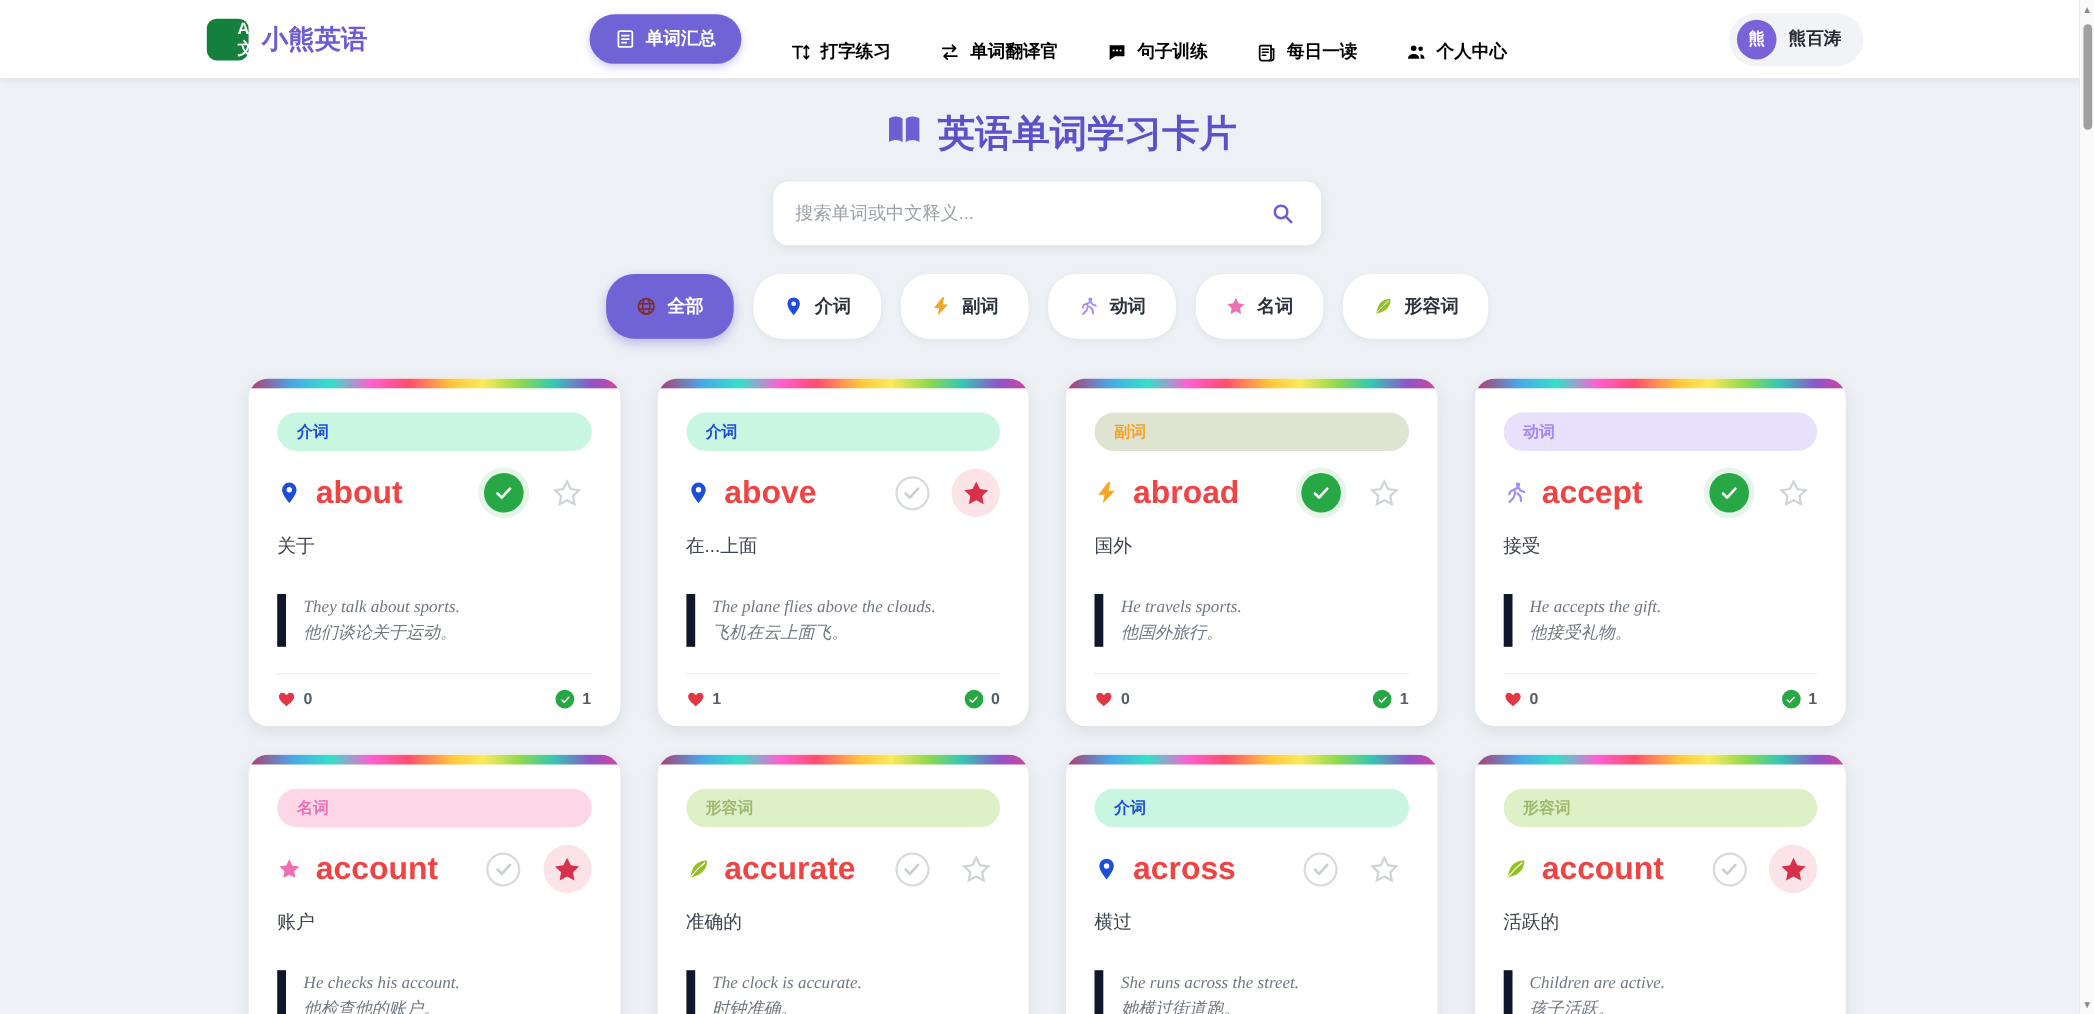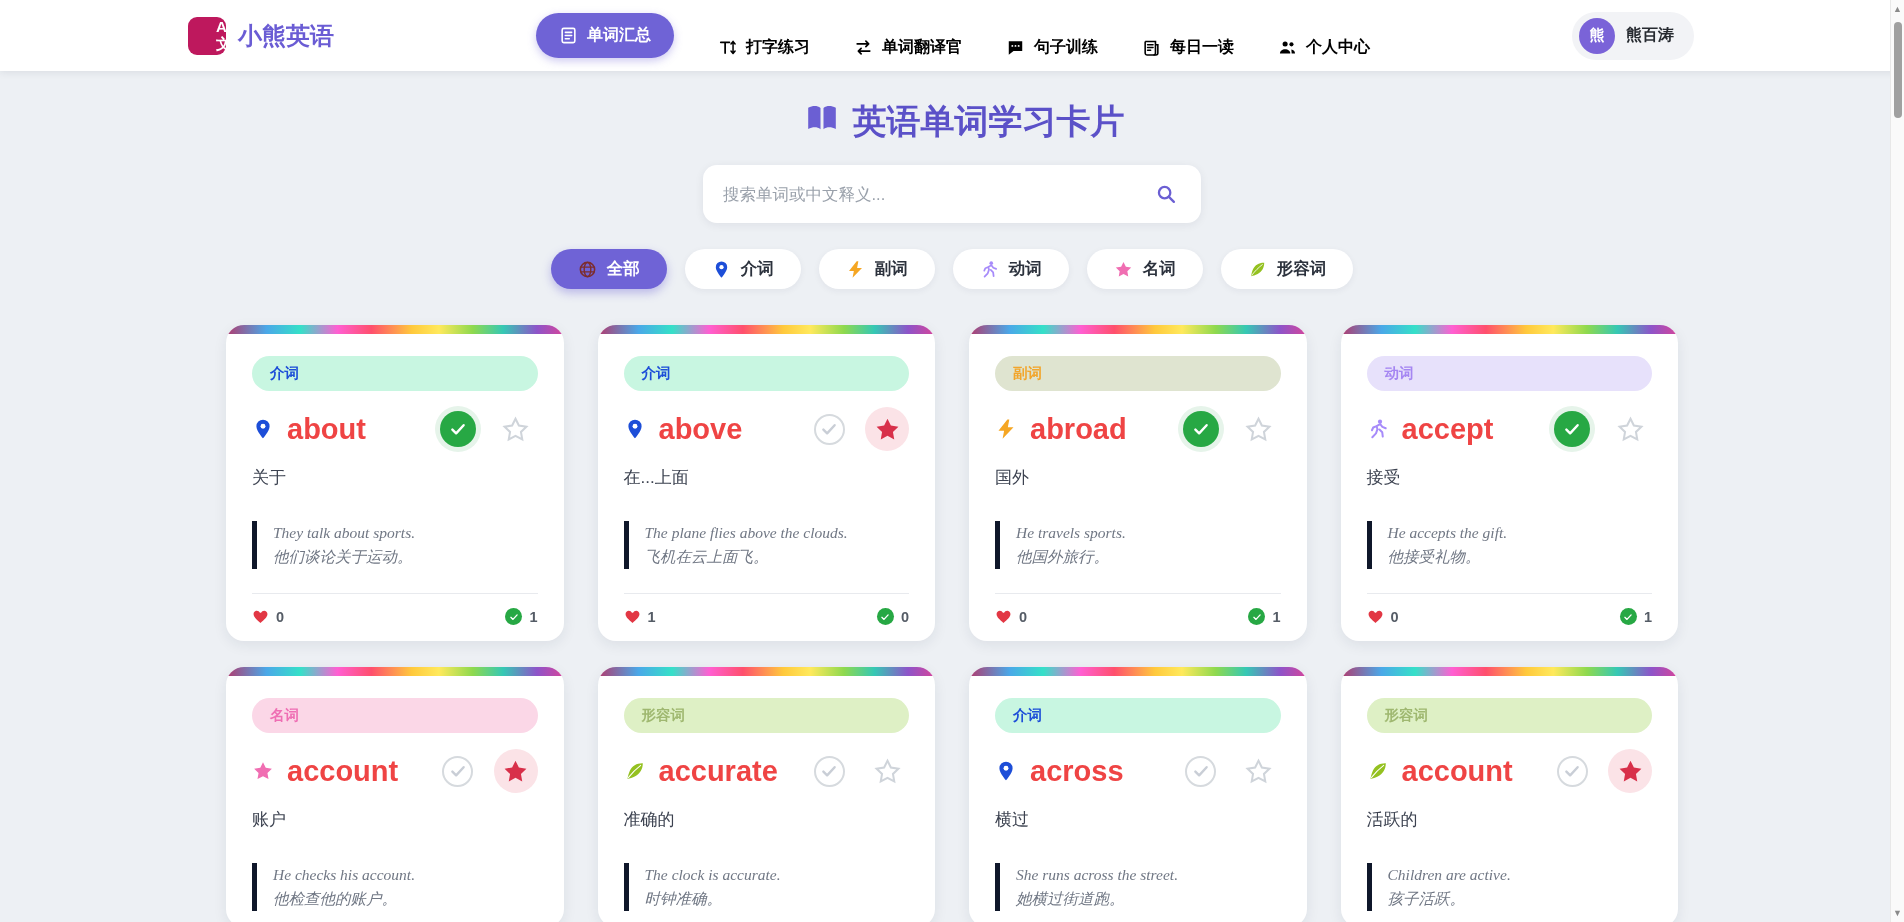--- a/index.html
+++ b/index.html
@@ -16,21 +16,21 @@
   svg.ic-xxs{ width:10px; height:10px; display:block; }
 
   
   .navbar {
     height:71px; background:#fff; display:flex; align-items:center;
     padding:0 210px 0 188px; box-shadow:0 1px 8px rgba(30,35,60,.10);
     position:relative; z-index:5;
   }
   .brand { display:flex; align-items:center; gap:12px; }
   .brand-badge {
-    width:38px; height:38px; border-radius:9px; background:#be185d; color:#fff;
+    width:38px; height:38px; border-radius:9px; background:#15803d; color:#fff;
     display:flex; align-items:center; justify-content:center;
     font-weight:bold; font-size:15px; letter-spacing:-1px;padding-left:32px;
   }
   .brand-name { font-size:24px; font-weight:bold; color:#6a5cd4; }
   .nav-center { flex:1; display:flex; justify-content:center; align-items:flex-end; gap:44px; }
   .nav-item {
     display:flex; align-items:center; gap:9px; font-size:16px; font-weight:bold;
     color:#000000; cursor:pointer; background:none; border:none; white-space:nowrap;
     font-family:inherit;
   }
@@ -62,21 +62,21 @@
   .search-wrap input {
     flex:1; border:none; outline:none; font-size:16.5px; color:#737373; background:transparent;
     font-family:inherit;
   }
   .search-wrap input::placeholder { color:#9aa1ab; }
   .search-btn { background:none; border:none; color:#6b5fd3; cursor:pointer; padding:4px; }
 
   
   .filters { margin-top:26px; display:flex; justify-content:center; gap:18px; }
   .filter-pill {
-    height:40px; padding:0 27px; border-radius:26px; background:#fff; border:none;
+    height:59px; padding:0 27px; border-radius:26px; background:#fff; border:none;
     display:flex; align-items:center; gap:10px; font-size:16.5px; font-weight:bold;
     color:#2c323d; cursor:pointer; box-shadow:0 2px 7px rgba(30,35,60,.06); font-family:inherit;
   }
   .filter-pill.active { background:#6f63d6; color:#fff; box-shadow:0 4px 10px rgba(111,99,214,.4); }
 
   
   .grid {
     width:1452px; margin:36px auto 0;
     display:grid; grid-template-columns:repeat(4,1fr); column-gap:34px; row-gap:26px;
   }
@@ -112,21 +112,21 @@
   .star-btn {
     width:44px; height:44px; border:none; background:transparent; border-radius:50%;
     display:flex; align-items:center; justify-content:center; cursor:pointer;
   }
   .star-btn.faved { background:#fbe3e7; }
   .star-btn.faved  svg { color:#d8304a; fill:currentColor; stroke:none; }
   .star-btn.plain  svg { color:#cfd4da; fill:none; stroke:currentColor; stroke-width:1.8px; }
 
   .meaning { margin-top:14px; font-size:17px; color:#3c4250; }
   .example {
-    margin-top:32px; border-left:5px solid #0f172a; padding-left:16px;
+    margin-top:32px; border-left:8px solid #0f172a; padding-left:16px;
     font-style:italic; color:#707784; font-size:15.5px; line-height:1.55;
     font-family:"Liberation Serif","DejaVu Serif",serif;
   }
   .divider { height:1px; background:#e8eaee; margin-top:24px; }
   .card-foot {
     display:flex; justify-content:space-between; align-items:center; margin-top:14px;
     font-size:14.5px; color:#555c66; font-weight:bold;
   }
   .stat { display:flex; align-items:center; gap:7px; }
   .mini-check {

